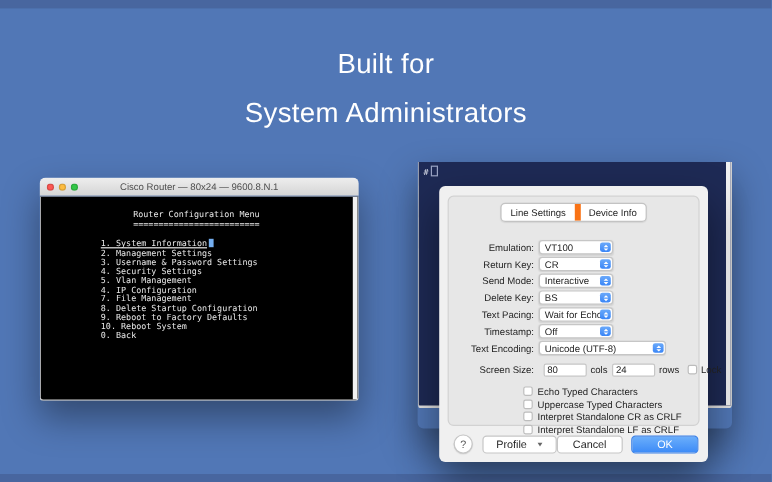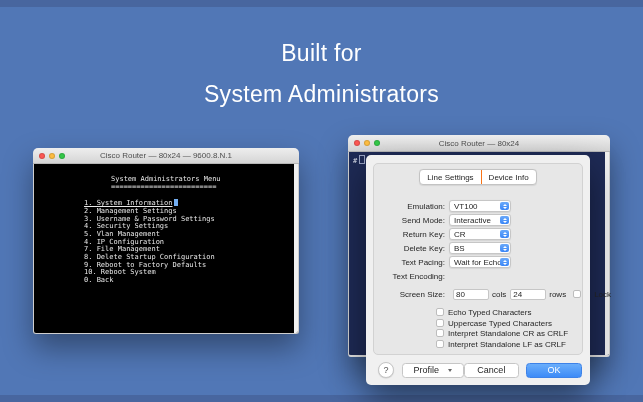--- a/index.html
+++ b/index.html
@@ -81,21 +81,21 @@
     position:absolute;left:7px;right:7px;top:8px;height:192px;
     background:#e7e7e7;border:1px solid #d2d2d2;border-radius:5px;box-sizing:border-box;
   }
   .tabs-wrap{display:flex;justify-content:center;margin-top:5px;}
   .tabctl{
     display:inline-flex;background:#ffffff;border:1px solid #c3c3c3;border-radius:4px;
     overflow:hidden;height:14px;box-shadow:0 0.5px 1px rgba(0,0,0,0.08);
   }
   .tab{
     font-size:8px;padding:0 7px;display:flex;align-items:center;color:#262626;
-    border-right:1px solid #f97316;white-space:nowrap;
+    border-right:5px solid #f97316;white-space:nowrap;
   }
   .tab:last-child{border-right:none;}
   .tab.sel{background:linear-gradient(#5e9ff8,#3a86f7);color:#ffffff;}
 
   .fields{margin-top:15px;}
   .frow{display:flex;align-items:center;height:12px;margin-bottom:2px;padding-left:6px;}
   .flabel{width:65px;text-align:right;font-size:8px;color:#1f1f1f;margin-right:4px;flex:none;}
   .popup{
     position:relative;width:62px;height:12px;background:#ffffff;border:1px solid #c6c6c6;
     border-radius:3px;box-sizing:border-box;display:flex;align-items:center;
@@ -112,21 +112,21 @@
 
   .ssrow{display:flex;align-items:center;height:12px;margin-top:6px;padding-left:6px;font-size:8px;color:#1f1f1f;}
   .mini{
     width:36px;height:11px;border:1px solid #c6c6c6;border-radius:2px;background:#fff;
     font-size:8px;font-family:"Liberation Sans",sans-serif;color:#1f1f1f;
     padding:0 2px;margin:0 0 0 4px;box-sizing:border-box;
   }
   .unit{margin-left:3px;}
   .cb{width:8px;height:8px;background:#fff;border:1px solid #bdbdbd;border-radius:2px;box-sizing:border-box;display:inline-block;flex:none;}
   .lockcb{margin-left:7px;}
-  .locklbl{margin-left:13px;}
+  .locklbl{margin-left:3px;}
 
   .cbgroup{margin-top:8px;margin-left:62px;}
   .cbrow{display:flex;align-items:flex-start;height:10.5px;font-size:8px;color:#1f1f1f;}
   .cbrow .cb{margin-right:4px;}
 
   .footer{
     position:absolute;left:0;right:0;bottom:0;height:30px;
     display:flex;align-items:center;padding:0 8px 0 12px;box-sizing:border-box;
   }
   .help{
@@ -158,46 +158,38 @@
 <div class="window" id="left-window">
   <div class="titlebar">
     <div class="lights">
       <span class="light red"></span>
       <span class="light yellow"></span>
       <span class="light green"></span>
     </div>
     <div class="wtitle">Cisco Router — 80x24 — 9600.8.N.1</div>
   </div>
   <div class="term-left">
-    <div class="tline menu-indent">System Administrators Menu</div>
+    <div class="tline menu-indent">Router Configuration Menu</div>
     <div class="tline menu-indent">=========================</div>
     <div class="tline sel-line"><span class="sel-item">1. System Information</span><span class="cursor-block"></span></div>
     <div class="tline">2. Management Settings</div>
     <div class="tline">3. Username &amp; Password Settings</div>
     <div class="tline">4. Security Settings</div>
     <div class="tline">5. Vlan Management</div>
     <div class="tline">4. IP Configuration</div>
     <div class="tline">7. File Management</div>
     <div class="tline">8. Delete Startup Configuration</div>
     <div class="tline">9. Reboot to Factory Defaults</div>
     <div class="tline">10. Reboot System</div>
     <div class="tline">0. Back</div>
     <div class="vscroll"></div>
   </div>
 </div>
 
 <div class="window" id="right-window">
-  <div class="titlebar">
-    <div class="lights">
-      <span class="light red"></span>
-      <span class="light yellow"></span>
-      <span class="light green"></span>
-    </div>
-    <div class="wtitle">Cisco Router — 80x24</div>
-  </div>
   <div class="term-right">
     <span>#</span><span class="hollow-cursor"></span>
     <div class="vscroll"></div>
   </div>
 </div>
 
 <div id="dialog">
   <div class="panel">
     <div class="tabs-wrap">
       <div class="tabctl">
@@ -211,61 +203,78 @@
         <span class="flabel">Emulation:</span>
         <span class="popup">
             <span>VT100</span>
             <span class="stepper">
               <i class="tri-up"></i>
               <i class="tri-down"></i>
             </span>
           </span>
       </div>
       <div class="frow">
+        <span class="flabel">Return Key:</span>
+        <span class="popup">
+            <span>CR</span>
+            <span class="stepper">
+              <i class="tri-up"></i>
+              <i class="tri-down"></i>
+            </span>
+          </span>
+      </div>
+      <div class="frow">
         <span class="flabel">Send Mode:</span>
         <span class="popup">
             <span>Interactive</span>
             <span class="stepper">
               <i class="tri-up"></i>
               <i class="tri-down"></i>
             </span>
           </span>
       </div>
       <div class="frow">
-        <span class="flabel">Return Key:</span>
-        <span class="popup">
-            <span>CR</span>
-            <span class="stepper">
-              <i class="tri-up"></i>
-              <i class="tri-down"></i>
-            </span>
-          </span>
-      </div>
-      <div class="frow">
         <span class="flabel">Delete Key:</span>
         <span class="popup">
             <span>BS</span>
             <span class="stepper">
               <i class="tri-up"></i>
               <i class="tri-down"></i>
             </span>
           </span>
       </div>
       <div class="frow">
         <span class="flabel">Text Pacing:</span>
         <span class="popup">
             <span>Wait for Echo</span>
             <span class="stepper">
               <i class="tri-up"></i>
               <i class="tri-down"></i>
             </span>
           </span>
       </div>
       <div class="frow">
+        <span class="flabel">Timestamp:</span>
+        <span class="popup">
+            <span>Off</span>
+            <span class="stepper">
+              <i class="tri-up"></i>
+              <i class="tri-down"></i>
+            </span>
+          </span>
+      </div>
+      <div class="frow">
         <span class="flabel">Text Encoding:</span>
+        <span class="popup wide">
+            <span>Unicode (UTF-8)</span>
+            <span class="stepper">
+              <i class="tri-up"></i>
+              <i class="tri-down"></i>
+            </span>
+          </span>
       </div>
     </div>
 
     <div class="ssrow">
       <span class="flabel">Screen Size:</span>
       <input class="mini" value="80" style="">
       <span class="unit">cols</span>
       <input class="mini" value="24" style="">
       <span class="unit">rows</span>
       <span class="cb lockcb"></span>

